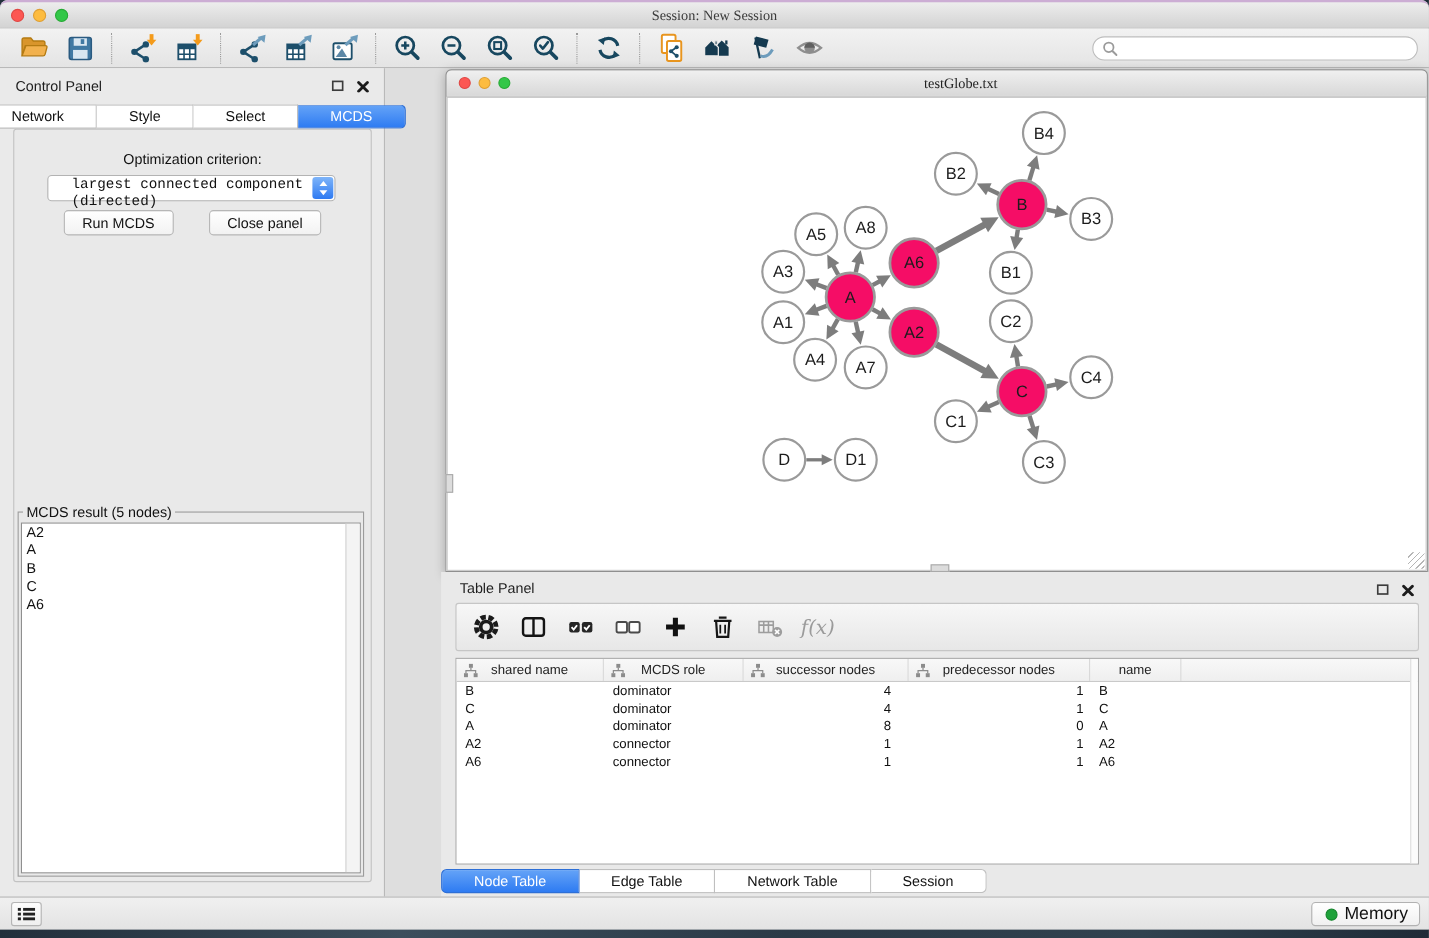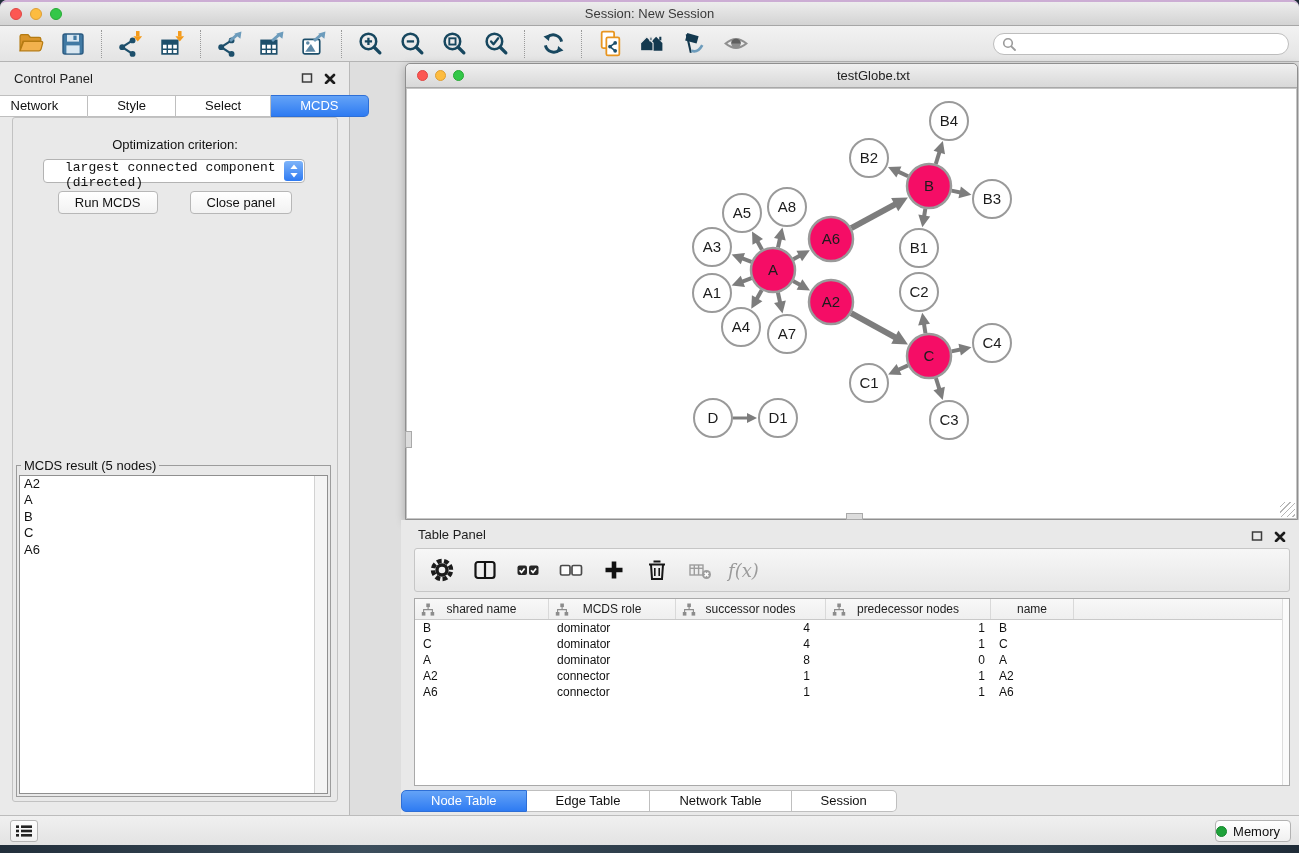--- a/index.html
+++ b/index.html
@@ -14,21 +14,21 @@
   .titlebar { position:absolute; left:0; top:0; width:100%; height:26px;
     background:linear-gradient(#ededed,#d3d3d3); border-top:2px solid #ccadd4;
     border-bottom:1px solid #a6a6a6; border-radius:7px 7px 0 0; }
   .lights { position:absolute; left:10px; top:6px; display:flex; gap:8px; }
   .light { width:12px; height:12px; border-radius:50%; display:inline-block; }
   .light.red    { background:#fc5753; border:1px solid #df4744; }
   .light.yellow { background:#fdbc40; border:1px solid #de9f34; }
   .light.green  { background:#33c748; border:1px solid #27aa35; }
   .win-title { position:absolute; left:0; right:0; top:0; height:100%;
     display:flex; align-items:center; justify-content:center;
-    font-size:13px; color:#3a3a3a; }
+    font-size:13px; color:#3a3a3a;font-family:Liberation Serif, serif; }
 
   
   .toolbar { position:absolute; left:0; top:26px; width:100%; height:36px;
     background:linear-gradient(#f2f2f2,#e4e4e4); border-bottom:1px solid #b4b4b4;
     display:flex; align-items:center; padding:0 10px; }
   .tb-icons { display:flex; align-items:center; height:100%; }
   .tb-btn { width:42px; height:32px; display:flex; align-items:center; justify-content:center;
     background:transparent; border:none; padding:0; cursor:default; }
   .tb-sep { width:1px; height:28px; border-left:1px dotted #9a9a9a; margin:0 7px; }
   .searchbox { margin-left:auto; width:296px; height:22px; background:#fff;
@@ -119,22 +119,22 @@
     background:#fbfbfb; border-left:1px solid #ddd; }
 
   .tp-tabs { position:absolute; left:0; right:0; bottom:3px; display:flex; justify-content:flex-start;margin-top:40px; }
 
   
   .status-bar { position:absolute; left:0; right:0; bottom:0; height:30px;
     background:linear-gradient(#f0f0f0,#e3e3e3); border-top:1px solid #bcbcbc; }
   .list-btn { position:absolute; left:10px; top:4px; width:28px; height:22px;
     background:linear-gradient(#fdfdfd,#efefef); border:1px solid #b5b5b5; border-radius:3px;
     display:flex; align-items:center; justify-content:center; padding:0; }
-  .memory-btn { position:absolute; right:8px; top:4px; height:22px; padding:0 10px 0 0;
-    display:flex; align-items:center; gap:6px; font-size:13px; color:#111;
+  .memory-btn { position:absolute; right:8px; top:4px; height:22px; padding:0 10px 0 12px;
+    display:flex; align-items:center; gap:6px; font-size:16px; color:#111;
     background:linear-gradient(#ffffff,#f0f0f0); border:1px solid #b2b2b2; border-radius:4px; }
   .green-dot { width:11px; height:11px; border-radius:50%; background:#1ea23a;
     border:1px solid #14862c; }
 </style>
 </head>
 <body>
 
 <div class="app">
 
   <div class="titlebar">

